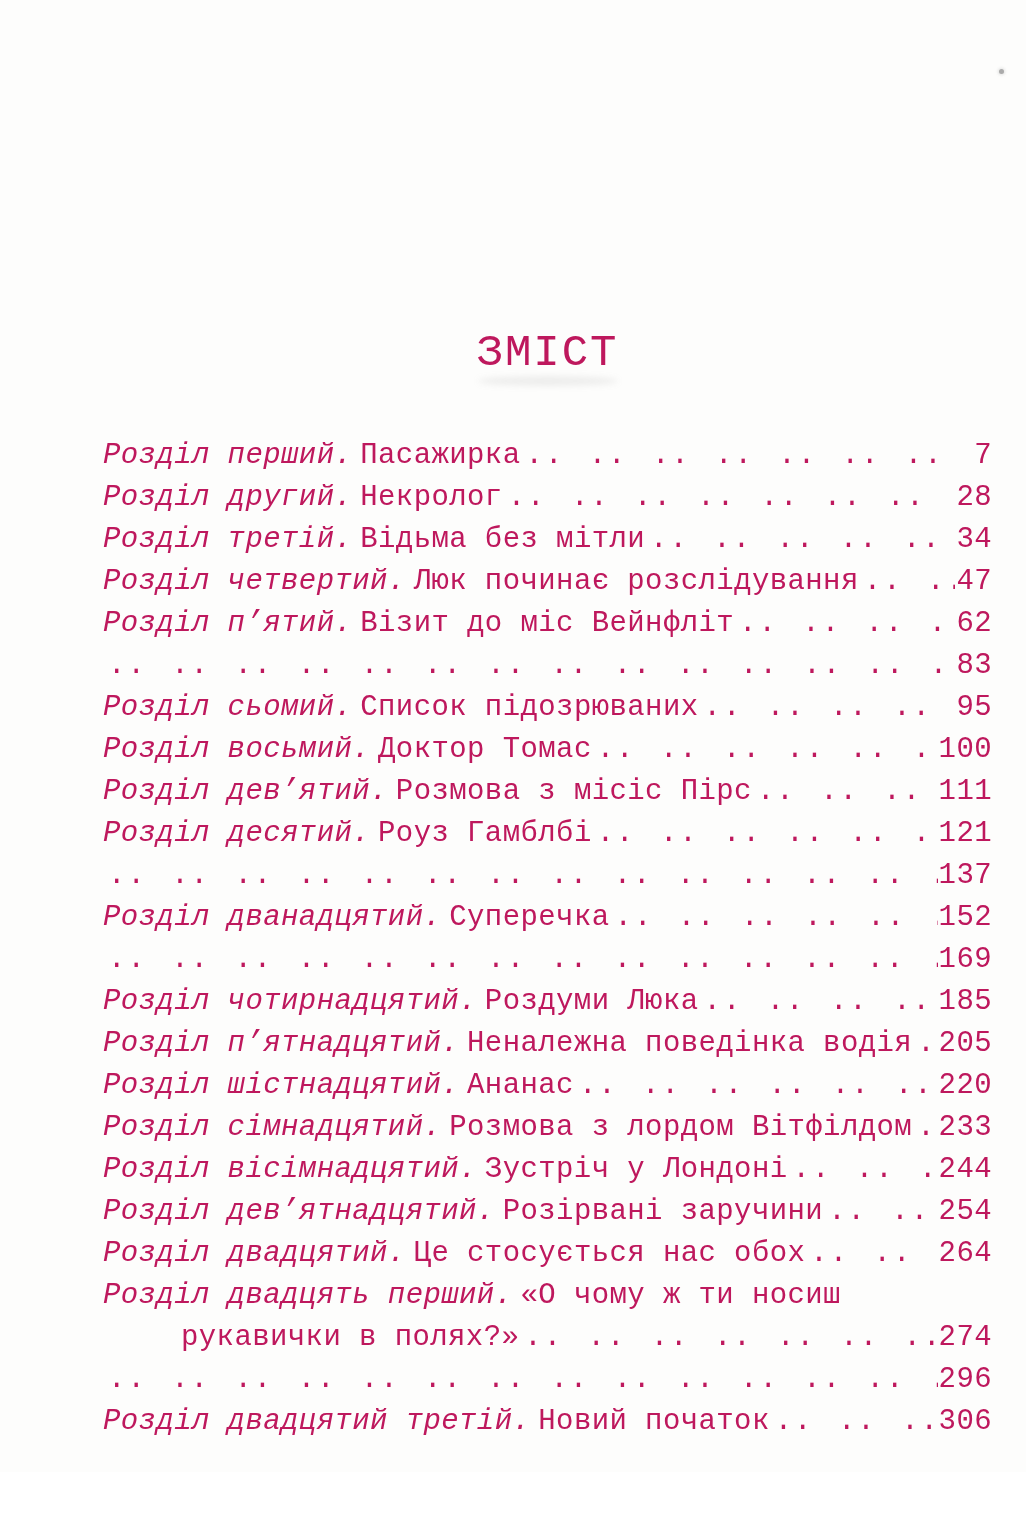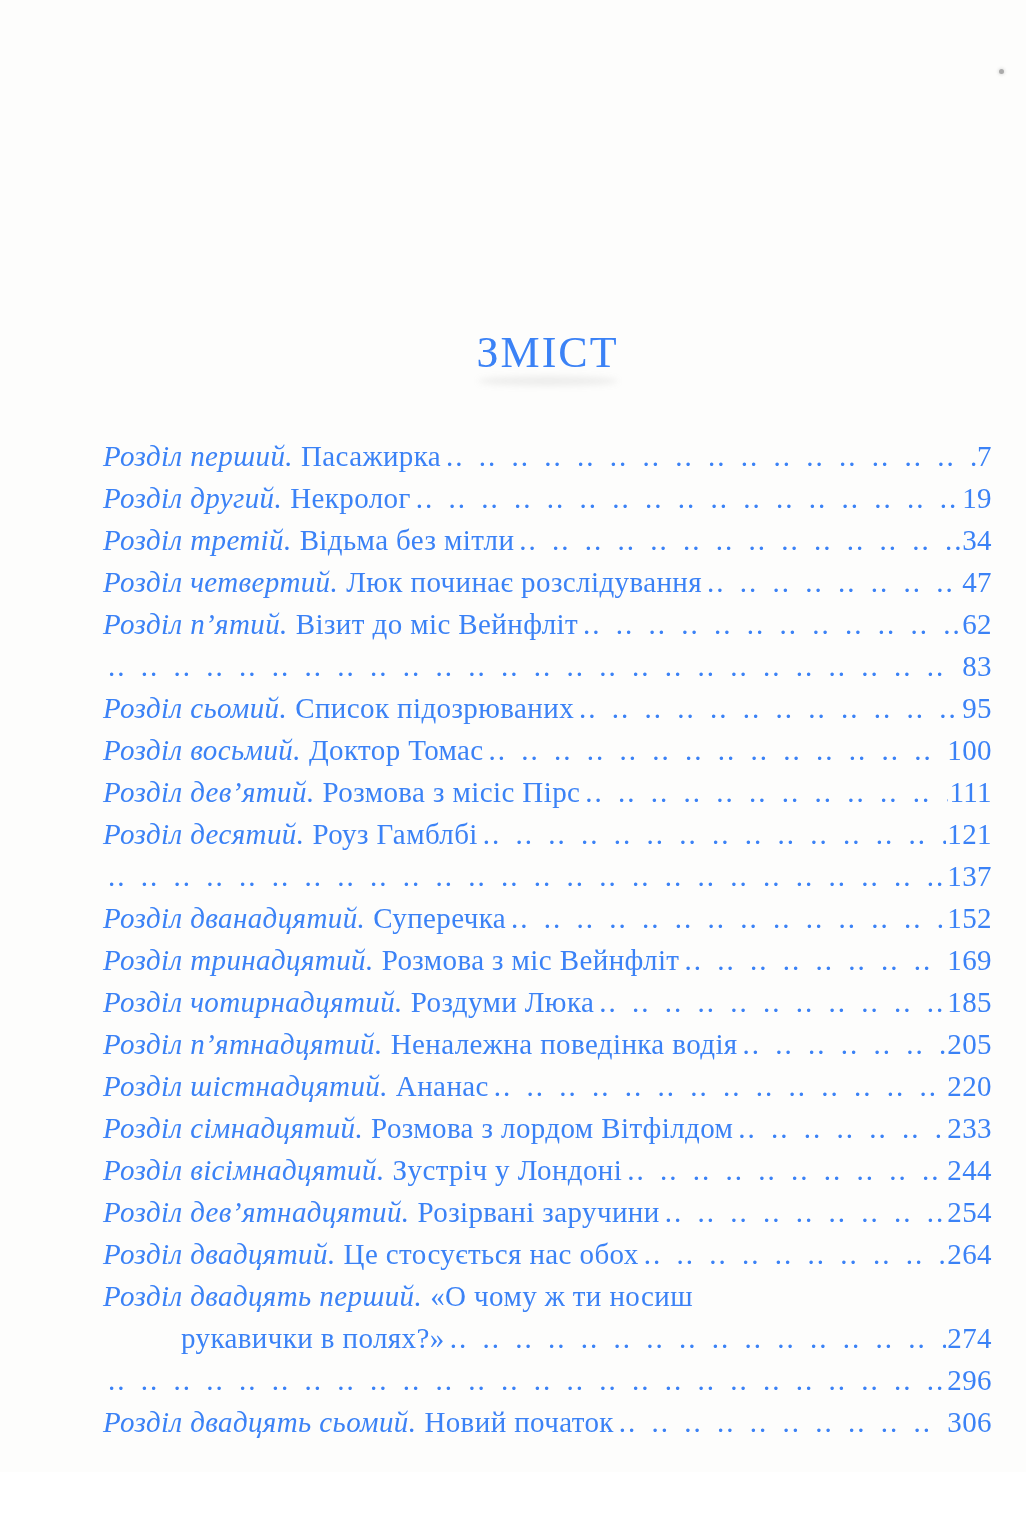--- a/index.html
+++ b/index.html
@@ -6,22 +6,22 @@
     margin: 0;
     padding: 0;
     background: #ffffff;
   }
   .book-page {
     position: relative;
     width: 1026px;
     height: 1472px;
     background: #fdfdfc;
     overflow: hidden;
-    font-family: Liberation Serif, serif;
-    color: #3b82f6;
+    font-family: Liberation Mono, monospace;
+    color: #be185d;
   }
   
   .speck {
     position: absolute;
     left: 999px;
     top: 69px;
     width: 5px;
     height: 5px;
     border-radius: 50%;
     background: #8f8f8f;
@@ -104,21 +104,21 @@
 
       <div class="toc-row">
         <span class="entry-text"><span class="chapter-label">Розділ перший.</span><span class="chapter-title">Пасажирка</span></span>
         <span class="dot-leader">.. .. .. .. .. .. .. .. .. .. .. .. .. .. .. .. .. .. .. .. .. .. .. .. .. .. .. .. .. .. .. .. .. .. .. .. .. .. .. .. .. .. .. .. .. .. .. ..</span>
         <span class="page-num">7</span>
       </div>
 
       <div class="toc-row">
         <span class="entry-text"><span class="chapter-label">Розділ другий.</span><span class="chapter-title">Некролог</span></span>
         <span class="dot-leader">.. .. .. .. .. .. .. .. .. .. .. .. .. .. .. .. .. .. .. .. .. .. .. .. .. .. .. .. .. .. .. .. .. .. .. .. .. .. .. .. .. .. .. .. .. .. .. ..</span>
-        <span class="page-num">19</span>
+        <span class="page-num">28</span>
       </div>
 
       <div class="toc-row">
         <span class="entry-text"><span class="chapter-label">Розділ третій.</span><span class="chapter-title">Відьма без мітли</span></span>
         <span class="dot-leader">.. .. .. .. .. .. .. .. .. .. .. .. .. .. .. .. .. .. .. .. .. .. .. .. .. .. .. .. .. .. .. .. .. .. .. .. .. .. .. .. .. .. .. .. .. .. .. ..</span>
         <span class="page-num">34</span>
       </div>
 
       <div class="toc-row">
         <span class="entry-text"><span class="chapter-label">Розділ четвертий.</span><span class="chapter-title">Люк починає розслідування</span></span>
@@ -166,21 +166,20 @@
         <span class="page-num">137</span>
       </div>
 
       <div class="toc-row">
         <span class="entry-text"><span class="chapter-label">Розділ дванадцятий.</span><span class="chapter-title">Суперечка</span></span>
         <span class="dot-leader">.. .. .. .. .. .. .. .. .. .. .. .. .. .. .. .. .. .. .. .. .. .. .. .. .. .. .. .. .. .. .. .. .. .. .. .. .. .. .. .. .. .. .. .. .. .. .. ..</span>
         <span class="page-num">152</span>
       </div>
 
       <div class="toc-row">
-        <span class="entry-text"><span class="chapter-label">Розділ тринадцятий.</span><span class="chapter-title">Розмова з міс Вейнфліт</span></span>
         <span class="dot-leader">.. .. .. .. .. .. .. .. .. .. .. .. .. .. .. .. .. .. .. .. .. .. .. .. .. .. .. .. .. .. .. .. .. .. .. .. .. .. .. .. .. .. .. .. .. .. .. ..</span>
         <span class="page-num">169</span>
       </div>
 
       <div class="toc-row">
         <span class="entry-text"><span class="chapter-label">Розділ чотирнадцятий.</span><span class="chapter-title">Роздуми Люка</span></span>
         <span class="dot-leader">.. .. .. .. .. .. .. .. .. .. .. .. .. .. .. .. .. .. .. .. .. .. .. .. .. .. .. .. .. .. .. .. .. .. .. .. .. .. .. .. .. .. .. .. .. .. .. ..</span>
         <span class="page-num">185</span>
       </div>
 
@@ -229,20 +228,20 @@
         <span class="dot-leader">.. .. .. .. .. .. .. .. .. .. .. .. .. .. .. .. .. .. .. .. .. .. .. .. .. .. .. .. .. .. .. .. .. .. .. .. .. .. .. .. .. .. .. .. .. .. .. ..</span>
         <span class="page-num">274</span>
       </div>
 
       <div class="toc-row">
         <span class="dot-leader">.. .. .. .. .. .. .. .. .. .. .. .. .. .. .. .. .. .. .. .. .. .. .. .. .. .. .. .. .. .. .. .. .. .. .. .. .. .. .. .. .. .. .. .. .. .. .. ..</span>
         <span class="page-num">296</span>
       </div>
 
       <div class="toc-row">
-        <span class="entry-text"><span class="chapter-label">Розділ двадцять сьомий.</span><span class="chapter-title">Новий початок</span></span>
+        <span class="entry-text"><span class="chapter-label">Розділ двадцятий третій.</span><span class="chapter-title">Новий початок</span></span>
         <span class="dot-leader">.. .. .. .. .. .. .. .. .. .. .. .. .. .. .. .. .. .. .. .. .. .. .. .. .. .. .. .. .. .. .. .. .. .. .. .. .. .. .. .. .. .. .. .. .. .. .. ..</span>
         <span class="page-num">306</span>
       </div>
 
     </div>
   </div>
 </div>
 
 </body></html>

